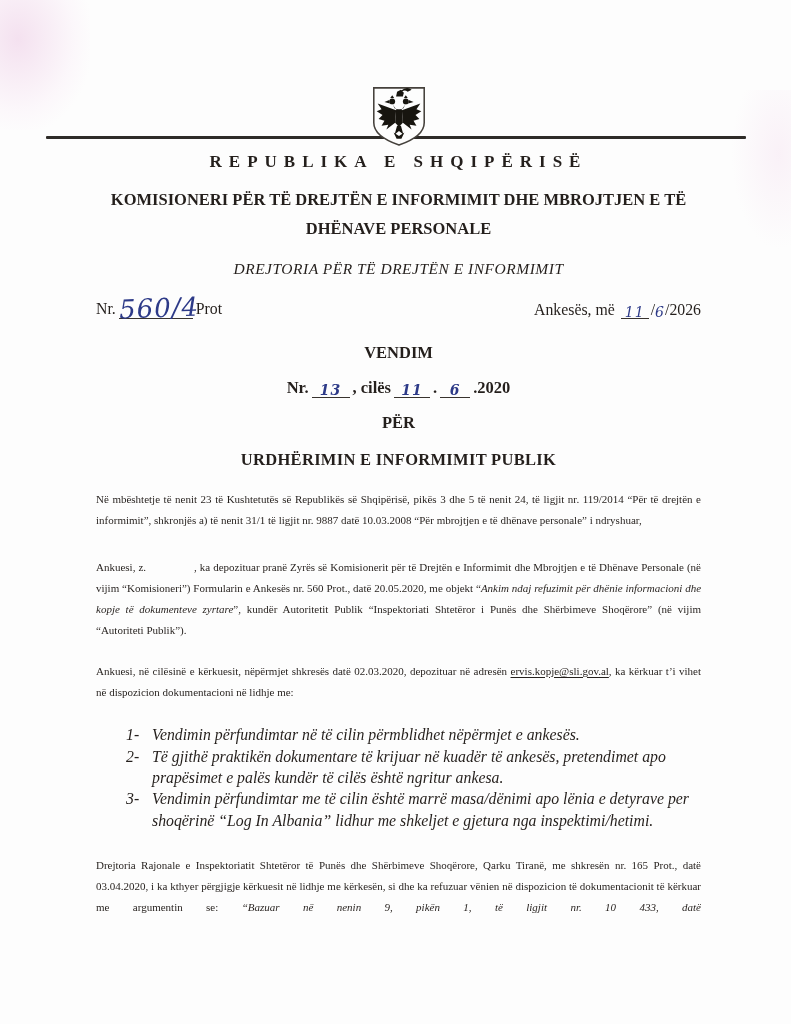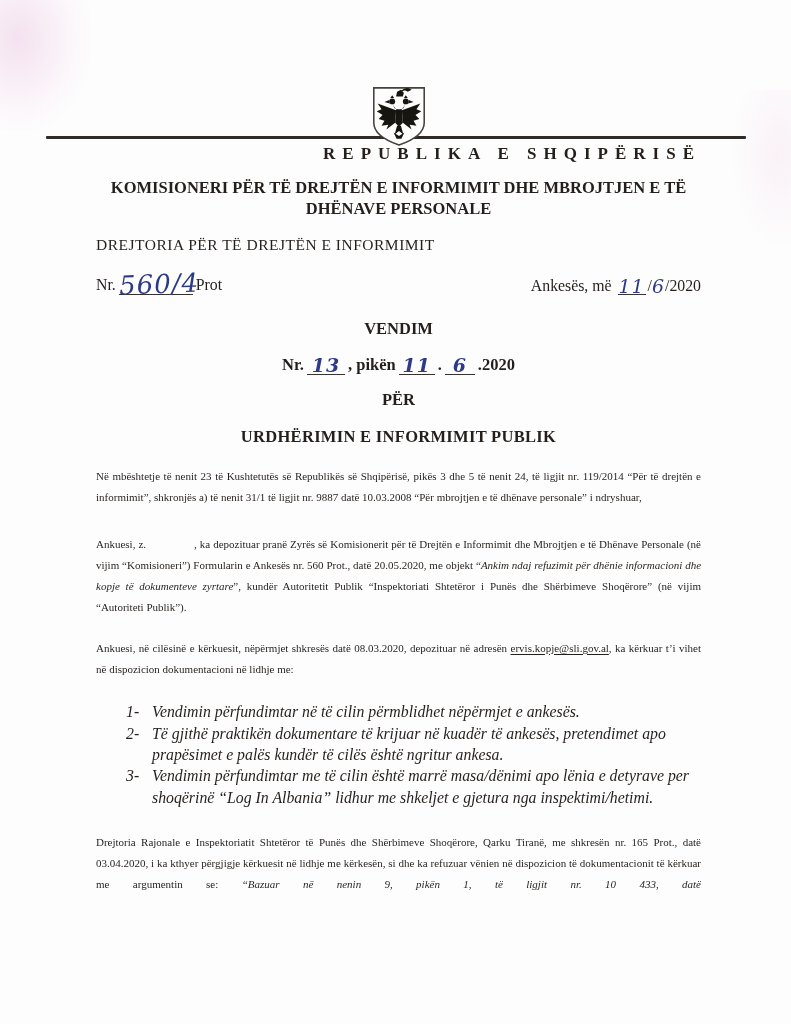--- a/index.html
+++ b/index.html
@@ -22,38 +22,38 @@
     position:absolute; right:0; top:90px; width:60px; height:160px;
     background:radial-gradient(ellipse at 80% 40%, rgba(248,236,245,.7), transparent 70%);
     pointer-events:none;
   }
   .content { position:relative; padding:84px 90px 0 96px; }
 
   
   .emblem { width:64px; height:64px; margin:0 auto; position:relative; z-index:2; display:block; }
   .rule { height:3px; background:#2e2b28; margin:-12px 0 0 -50px; width:700px; position:relative; z-index:1; border-radius:1px; }
   .republic {
-    margin-top:5px; text-align:right; font-weight:bold;
+    margin-top:13px; text-align:center; font-weight:bold;
     font-size:17px; letter-spacing:7px; white-space:nowrap;
   }
   .institution {
     margin-top:13px; text-align:center; font-weight:bold;
-    font-size:16.5px; line-height:21px; padding:0 10px;
+    font-size:16.5px; line-height:29px; padding:0 10px;
   }
-  .directorate { margin-top:17px; font-size:15.5px; letter-spacing:.5px; }
+  .directorate { margin-top:17px; text-align:center; font-size:15.5px; letter-spacing:.5px;font-style:italic; }
 
   
   .proto-row { margin-top:14px; display:flex; justify-content:space-between; align-items:flex-end; font-size:15.8px; }
   .blank { display:inline-block; border-bottom:1.6px solid #38332e; text-align:center; vertical-align:baseline; line-height:1; }
   .handwrite {
     font-family:"DejaVu Serif",serif; font-style:italic;
     color:#2d3a88; letter-spacing:1px; display:inline-block;
   }
   .hw-big { font-size:26px; transform:rotate(-2deg) translateY(3px); }
-  .hw-med { font-size:19px; transform:translateY(2px); }
+  .hw-med { font-size:14px; transform:translateY(2px); }
   .blank-proto { width:74px; margin:0 3px; }
   .blank-day   { width:28px; margin:0 2px; }
   .blank-num   { width:38px; margin:0 3px; }
   .blank-day2  { width:36px; margin:0 3px; }
   .blank-month2{ width:30px; margin:0 3px; }
 
   .heading { text-align:center; font-weight:bold; font-size:16.5px; }
   .h-vendim    { margin-top:24px; }
   .h-decnum    { margin-top:15px; font-weight:bold; }
   .h-per       { margin-top:15px;text-align:center; }
@@ -116,39 +116,39 @@
       <div class="institution">KOMISIONERI PËR TË DREJTËN E INFORMIMIT DHE MBROJTJEN E TË DHËNAVE PERSONALE</div>
       <div class="directorate">DREJTORIA PËR TË DREJTËN E INFORMIMIT</div>
     </header>
 
     <div class="proto-row">
       <div>
         <span>Nr.</span><span class="blank blank-proto"><span class="handwrite hw-big">560/4</span></span><span>Prot</span>
       </div>
       <div>
         <span>Ankesës, më</span>
-        <span class="blank blank-day"><span class="handwrite hw-med">11</span></span><span>/</span><span class="handwrite hw-med">6</span><span>/2020</span>
+        <span class="blank blank-day"><span class="handwrite hw-med">11</span></span><span>/</span><span class="handwrite hw-med">6</span><span>/2026</span>
       </div>
     </div>
 
     <div class="heading h-vendim">VENDIM</div>
 
     <div class="heading h-decnum">
-      <span>Nr.</span><span class="blank blank-num"><span class="handwrite hw-med">13</span></span><span>, pikën</span><span class="blank blank-day2"><span class="handwrite hw-med">11</span></span><span>.</span><span class="blank blank-month2"><span class="handwrite hw-med">6</span></span><span>.2020</span>
+      <span>Nr.</span><span class="blank blank-num"><span class="handwrite hw-med">13</span></span><span>, cilës</span><span class="blank blank-day2"><span class="handwrite hw-med">11</span></span><span>.</span><span class="blank blank-month2"><span class="handwrite hw-med">6</span></span><span>.2020</span>
     </div>
 
     <div class="heading h-per">PËR</div>
     <div class="heading h-subject">URDHËRIMIN E INFORMIMIT PUBLIK</div>
 
     <p class="body-par"><span>Në mbështetje të nenit 23 të Kushtetutës së Republikës së Shqipërisë, pikës 3 dhe 5 të nenit 24, të ligjit nr. 119/2014 “Për të drejtën e informimit”, shkronjës a) të nenit 31/1 të ligjit nr. 9887 datë 10.03.2008 “Për mbrojtjen e të dhënave personale” i ndryshuar,</span></p>
 
 
     <p class="body-par p-complaint"><span>Ankuesi, z.</span><span class="seg-gap"></span><span>, ka depozituar pranë Zyrës së Komisionerit për të Drejtën e Informimit dhe Mbrojtjen e të Dhënave Personale (në vijim “Komisioneri”) Formularin e Ankesës nr. 560 Prot., datë 20.05.2020, me objekt “</span><span class="seg-italic">Ankim ndaj refuzimit për dhënie informacioni dhe kopje të dokumenteve zyrtare</span><span>”, kundër Autoritetit Publik “Inspektoriati Shtetëror i Punës dhe Shërbimeve Shoqërore” (në vijim “Autoriteti Publik”).</span></p>
 
-    <p class="body-par p-request"><span>Ankuesi, në cilësinë e kërkuesit, nëpërmjet shkresës datë 08.03.2020, depozituar në adresën </span><span class="seg-underline">ervis.kopje@sli.gov.al</span><span>,  ka kërkuar t’i vihet në dispozicion dokumentacioni në lidhje me:</span></p>
+    <p class="body-par p-request"><span>Ankuesi, në cilësinë e kërkuesit, nëpërmjet shkresës datë 02.03.2020, depozituar në adresën </span><span class="seg-underline">ervis.kopje@sli.gov.al</span><span>,  ka kërkuar t’i vihet në dispozicion dokumentacioni në lidhje me:</span></p>
 
     <div class="req-list">
       <div class="req-item">
         <span class="req-marker">1-</span>
         <span class="req-text"><span>Vendimin përfundimtar në të cilin përmblidhet nëpërmjet e ankesës.</span></span>
       </div>
       <div class="req-item">
         <span class="req-marker">2-</span>
         <span class="req-text"><span>Të gjithë praktikën dokumentare të krijuar në kuadër të ankesës, pretendimet apo prapësimet e palës kundër të cilës është ngritur ankesa.</span></span>
       </div>

